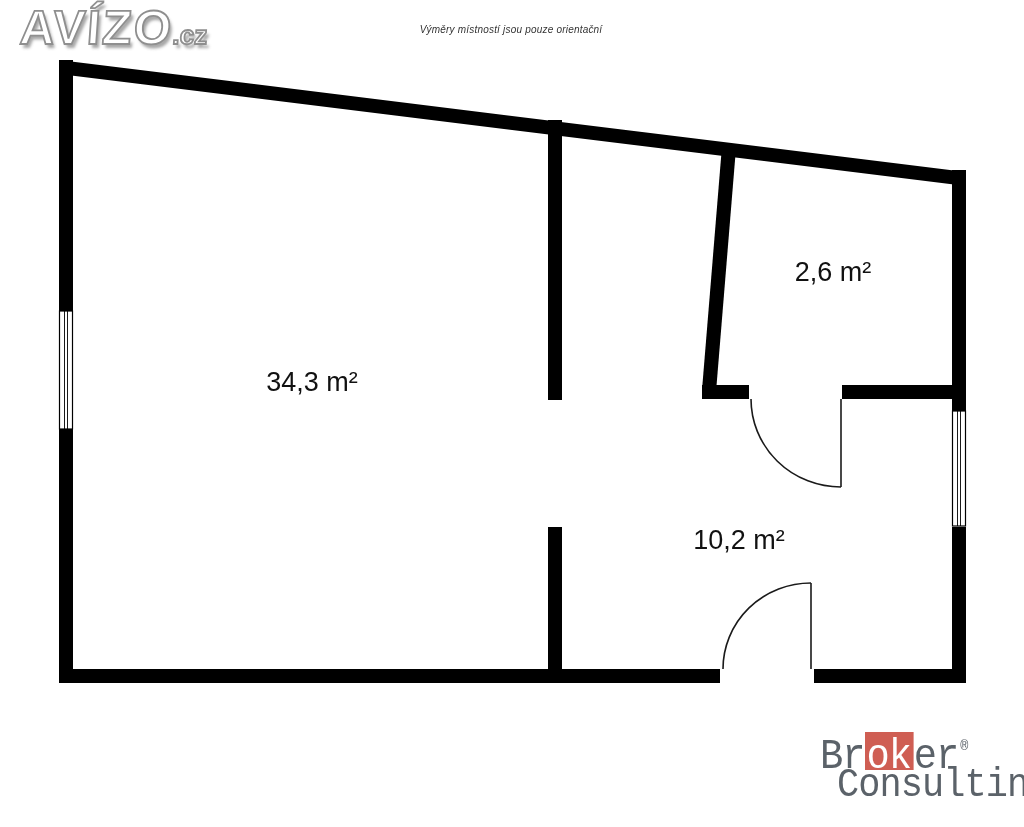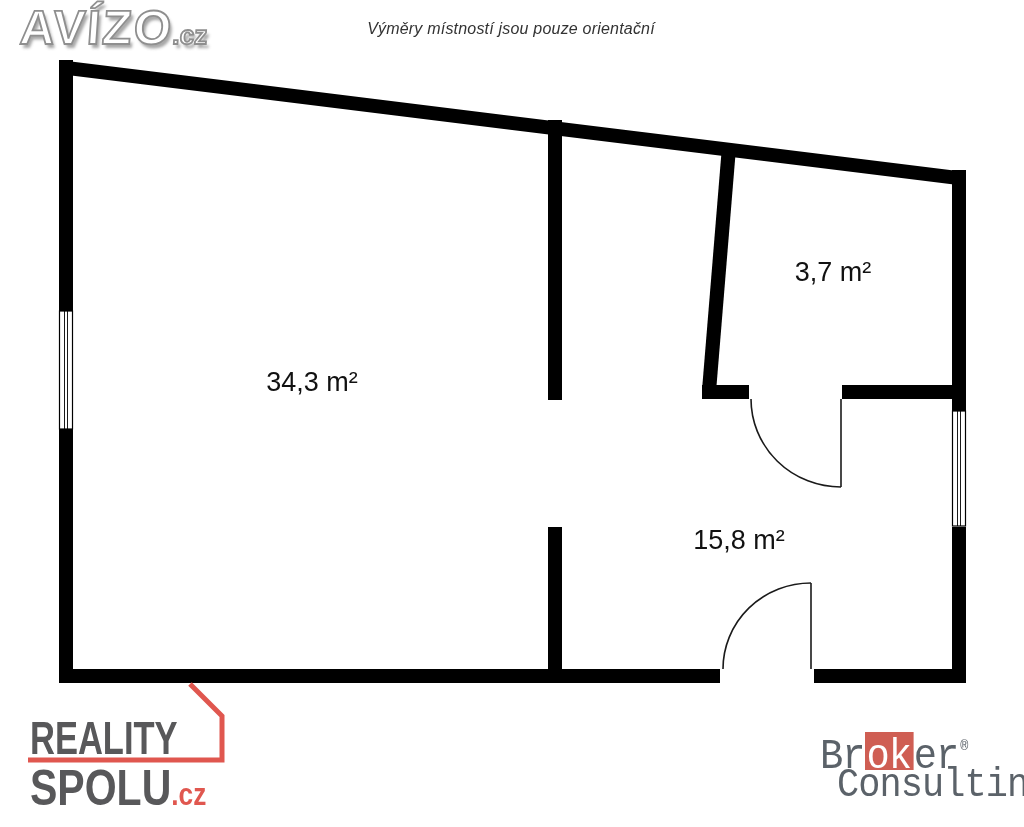--- a/index.html
+++ b/index.html
@@ -14,21 +14,21 @@
     position:absolute;z-index:2;transform:translate(-50%,-50%);
     font-size:27px;color:#111;white-space:nowrap;
   }
   .room-label.r1{left:312px;top:382px;}
   .room-label.r2{left:833px;top:272px;}
   .room-label.r3{left:739px;top:540px;}
 
   
   .disclaimer{
     position:absolute;left:511px;top:29px;z-index:2;transform:translate(-50%,-50%);
-    font-style:italic;font-size:16px;color:#333;white-space:nowrap;letter-spacing:.2px;
+    font-style:italic;font-size:10px;color:#333;white-space:nowrap;letter-spacing:.2px;
   }
 
   
   .avizo{
     position:absolute;left:20px;top:4px;z-index:5;
     transform:skewX(-4deg);
     color:#fff;font-weight:800;white-space:nowrap;
     -webkit-text-stroke:1.8px #8f8f8f;
     text-shadow:3px 4px 3px rgba(60,60,60,.45);
     letter-spacing:2px;line-height:1;
@@ -99,38 +99,29 @@
 
     <g stroke="#1a1a1a" stroke-width="1.6" fill="none">
       <line x1="841" y1="399" x2="841" y2="487"></line>
       <path d="M 751 399 A 90 88 0 0 0 841 487"></path>
       <line x1="811" y1="583" x2="811" y2="669"></line>
       <path d="M 723 669 A 88 86 0 0 1 811 583"></path>
     </g>
   </svg>
 
   <div class="room-label r1">34,3 m²</div>
-  <div class="room-label r2">3,7 m²</div>
-  <div class="room-label r3">15,8 m²</div>
+  <div class="room-label r2">2,6 m²</div>
+  <div class="room-label r3">10,2 m²</div>
 
   <div class="disclaimer">Výměry místností jsou pouze orientační</div>
 
   <div class="avizo">
     <span class="brand">AVÍZO</span><span class="tld">.cz</span>
   </div>
 
-  <div class="reality">
-    <svg width="230" height="140" viewBox="0 0 230 140">
-      <polyline points="162,2 194,34 194,78 0,78" fill="none" stroke="#e0574f" stroke-width="5"></polyline>
-    </svg>
-    <div class="l1">REALITY</div>
-    <div class="l2">
-      <span class="spolu">SPOLU</span><span class="tld">.cz</span>
-    </div>
-  </div>
 
   <div class="broker">
     <div class="line l1">
       <span>Br</span><span class="ok">ok</span><span>er</span><span class="reg">®</span>
     </div>
     <div class="line l2">Consulting</div>
   </div>
 
 </div>
 

